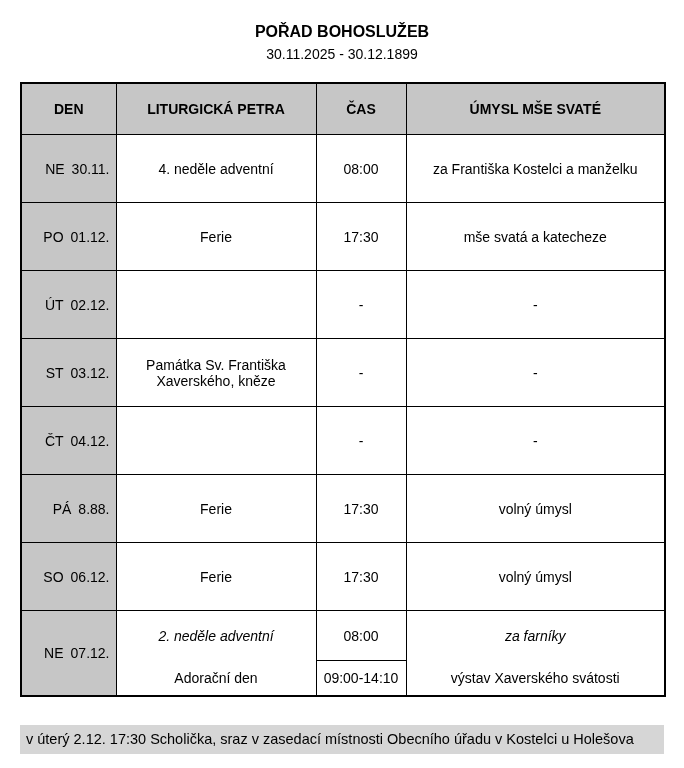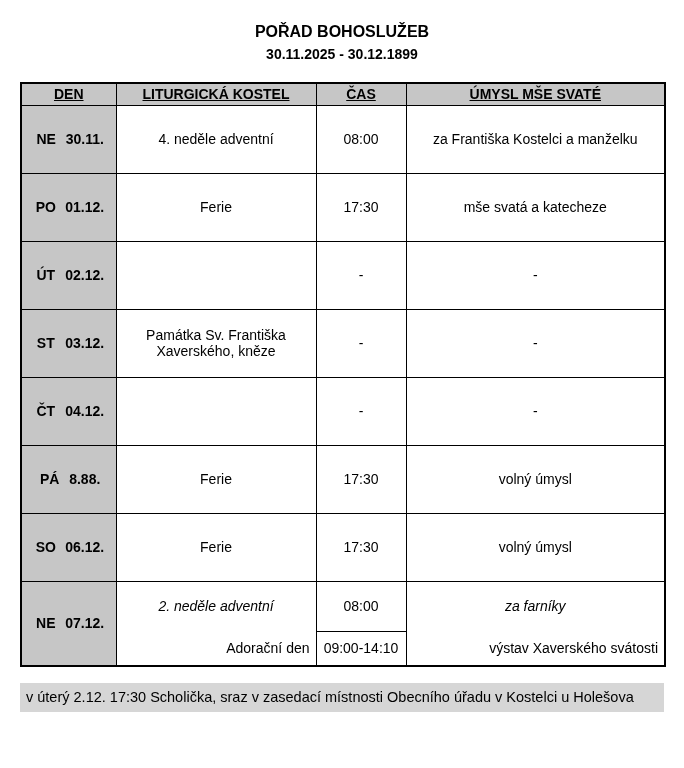--- a/index.html
+++ b/index.html
@@ -7,60 +7,59 @@
   body {
     width: 684px; height: 768px;
     font-family: "Liberation Sans", sans-serif;
     color: #000;
     overflow: hidden;
   }
   .page { width: 684px; height: 768px; padding: 22px 20px 0 20px; }
 
   .doc-header { text-align: center; margin-bottom: 18px; }
   .doc-title, .doc-subtitle { font-size: 16px; font-weight: bold; line-height: 20px; }
-  .doc-daterange { font-size: 14px; line-height: 19px; margin-top: 3px; font-weight: bold; }
+  .doc-daterange { font-size: 14px; line-height: 19px; margin-top: 3px; font-weight: normal; }
 
   table.schedule {
     width: 644px;
     border-collapse: collapse;
     border: 2px solid var(--border, #000);
     table-layout: fixed;
   }
   .schedule th, .schedule td {
     border: 1px solid var(--border, #000);
     font-size: 14px;
     text-align: center;
     vertical-align: middle;
     overflow: hidden;
   }
   .schedule thead th {
     background: var(--header-bg, #c6c6c6);
     height: 22px;
     font-weight: bold;
-    padding: 2px 2px;
-    text-decoration: underline;
+    padding: 17px 2px;
   }
   .schedule tbody td { height: 68px; padding: 3px 6px; }
 
   td.day {
     background: var(--day-bg, #c6c6c6);
-    font-weight: bold;
-    text-align: center;
+    font-weight: normal;
+    text-align: right;
     padding-left: 9px;
     white-space: nowrap;
   }
   .day-abbr { display: inline-block; min-width: 25px; margin-right: 7px; }
 
   tr.sub1 td { height: 50px; }
   tr.sub2 td { height: 35px; }
   td.no-b { border-bottom: none; font-style: italic; }
-  td.no-t { border-top: none; text-align: right; }
+  td.no-t { border-top: none; }
 
   .footnote {
-    margin-top: 16px;
+    margin-top: 28px;
     width: 644px;
     background: var(--note-bg, #d6d6d6);
     font-size: 14.5px;
     line-height: 20px;
     padding: 4px 6px 5px 6px;
   }
 </style>
 </head>
 <body>
 
@@ -74,21 +73,21 @@
   <table class="schedule">
     <colgroup>
       <col style="width:95px">
         <col style="width:200px">
         <col style="width:90px">
         <col style="width:259px">
     </colgroup>
     <thead>
       <tr>
         <th>DEN</th>
-        <th>LITURGICKÁ KOSTEL</th>
+        <th>LITURGICKÁ PETRA</th>
         <th>ČAS</th>
         <th>ÚMYSL MŠE SVATÉ</th>
       </tr>
     </thead>
     <tbody>
       <tr>
         <td class="day">
           <span class="day-abbr">NE</span><span class="day-date">30.11.</span>
         </td>
         <td class="celebration">4. neděle adventní</td>

